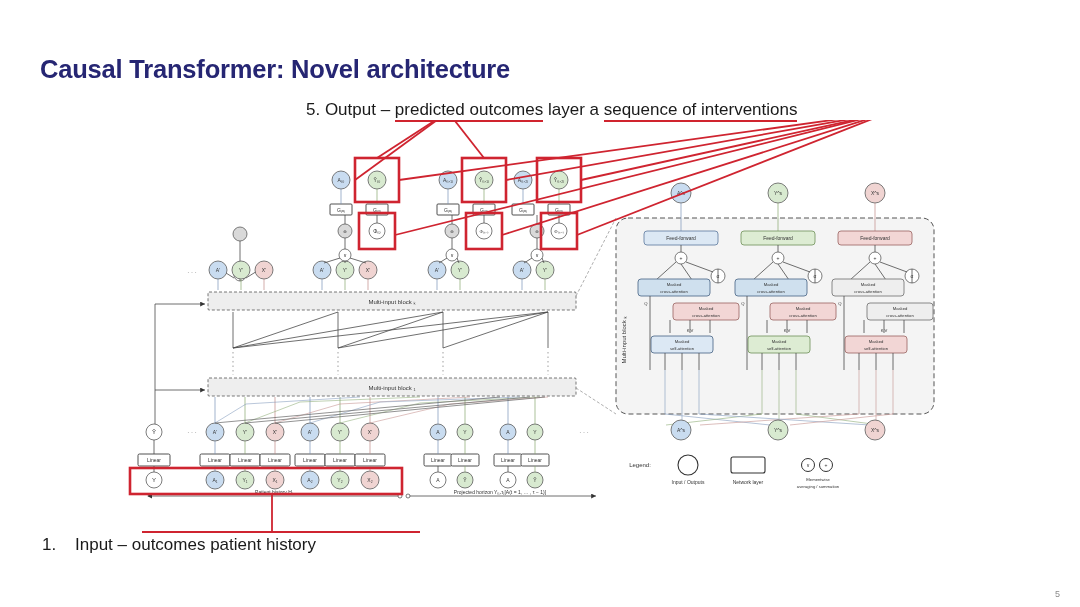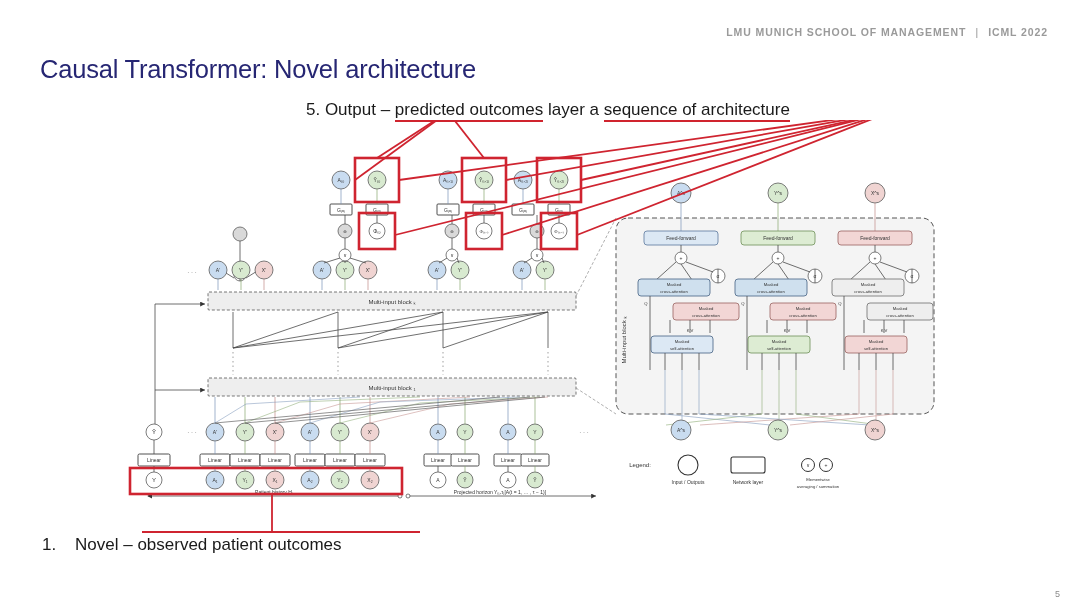--- a/index.html
+++ b/index.html
@@ -16,21 +16,21 @@
   .hdr{
     position:absolute;top:26px;right:32px;
     font-size:10.5px;letter-spacing:.9px;
     color:#9a9a9a;font-weight:700;white-space:nowrap;
   }
   .hdr .sep{padding:0 9px;color:#b9b9b9;}
 
   
   .title{
     position:absolute;left:40px;top:55px;
-    font-size:25.5px;font-weight:400;color:#262673;
+    font-size:25.5px;font-weight:700;color:#262673;
     letter-spacing:-.2px;white-space:nowrap;
   }
 
   
   .callout-top{
     position:absolute;left:306px;top:100px;
     font-size:17px;color:#1a1a1a;white-space:nowrap;
   }
   .callout-bottom{
     position:absolute;left:42px;top:535px;
@@ -53,32 +53,29 @@
   .fig-svg{position:absolute;left:0;top:0;}
 
   
   .hot{position:absolute;}
 </style>
 </head>
 <body>
 
 <div class="slide">
 
-  <div class="hdr">
-    <span>LMU MUNICH SCHOOL OF MANAGEMENT</span><span class="sep">|</span><span>ICML 2022</span>
+
+  <div class="title">Causal Transformer: Novel architecture</div>
+
+  <div class="callout-top">
+    <span>5. Output – </span><span class="u-red">predicted outcomes</span><span> layer a </span><span class="u-red">sequence of interventions</span>
   </div>
 
-  <div class="title">Causal Transformer: Novel architecture</div>
-
-  <div class="callout-top">
-    <span>5. Output – </span><span class="u-red">predicted outcomes</span><span> layer a </span><span class="u-red">sequence of architecture</span>
-  </div>
-
   <div class="callout-bottom">
-    <span class="num">1.</span><span>Novel – </span><span>observed patient outcomes</span>
+    <span class="num">1.</span><span>Input – </span><span>outcomes patient history</span>
   </div>
 
   <div class="pagenum">5</div>
 
   <div class="figure">
     <svg class="fig-svg" width="1080" height="420" viewBox="0 0 1080 420">
       <defs>
         <marker id="arw" markerWidth="7" markerHeight="7" refX="6" refY="3" orient="auto">
           <path d="M0,0 L6,3 L0,6 z" fill="#333"></path>
         </marker>

